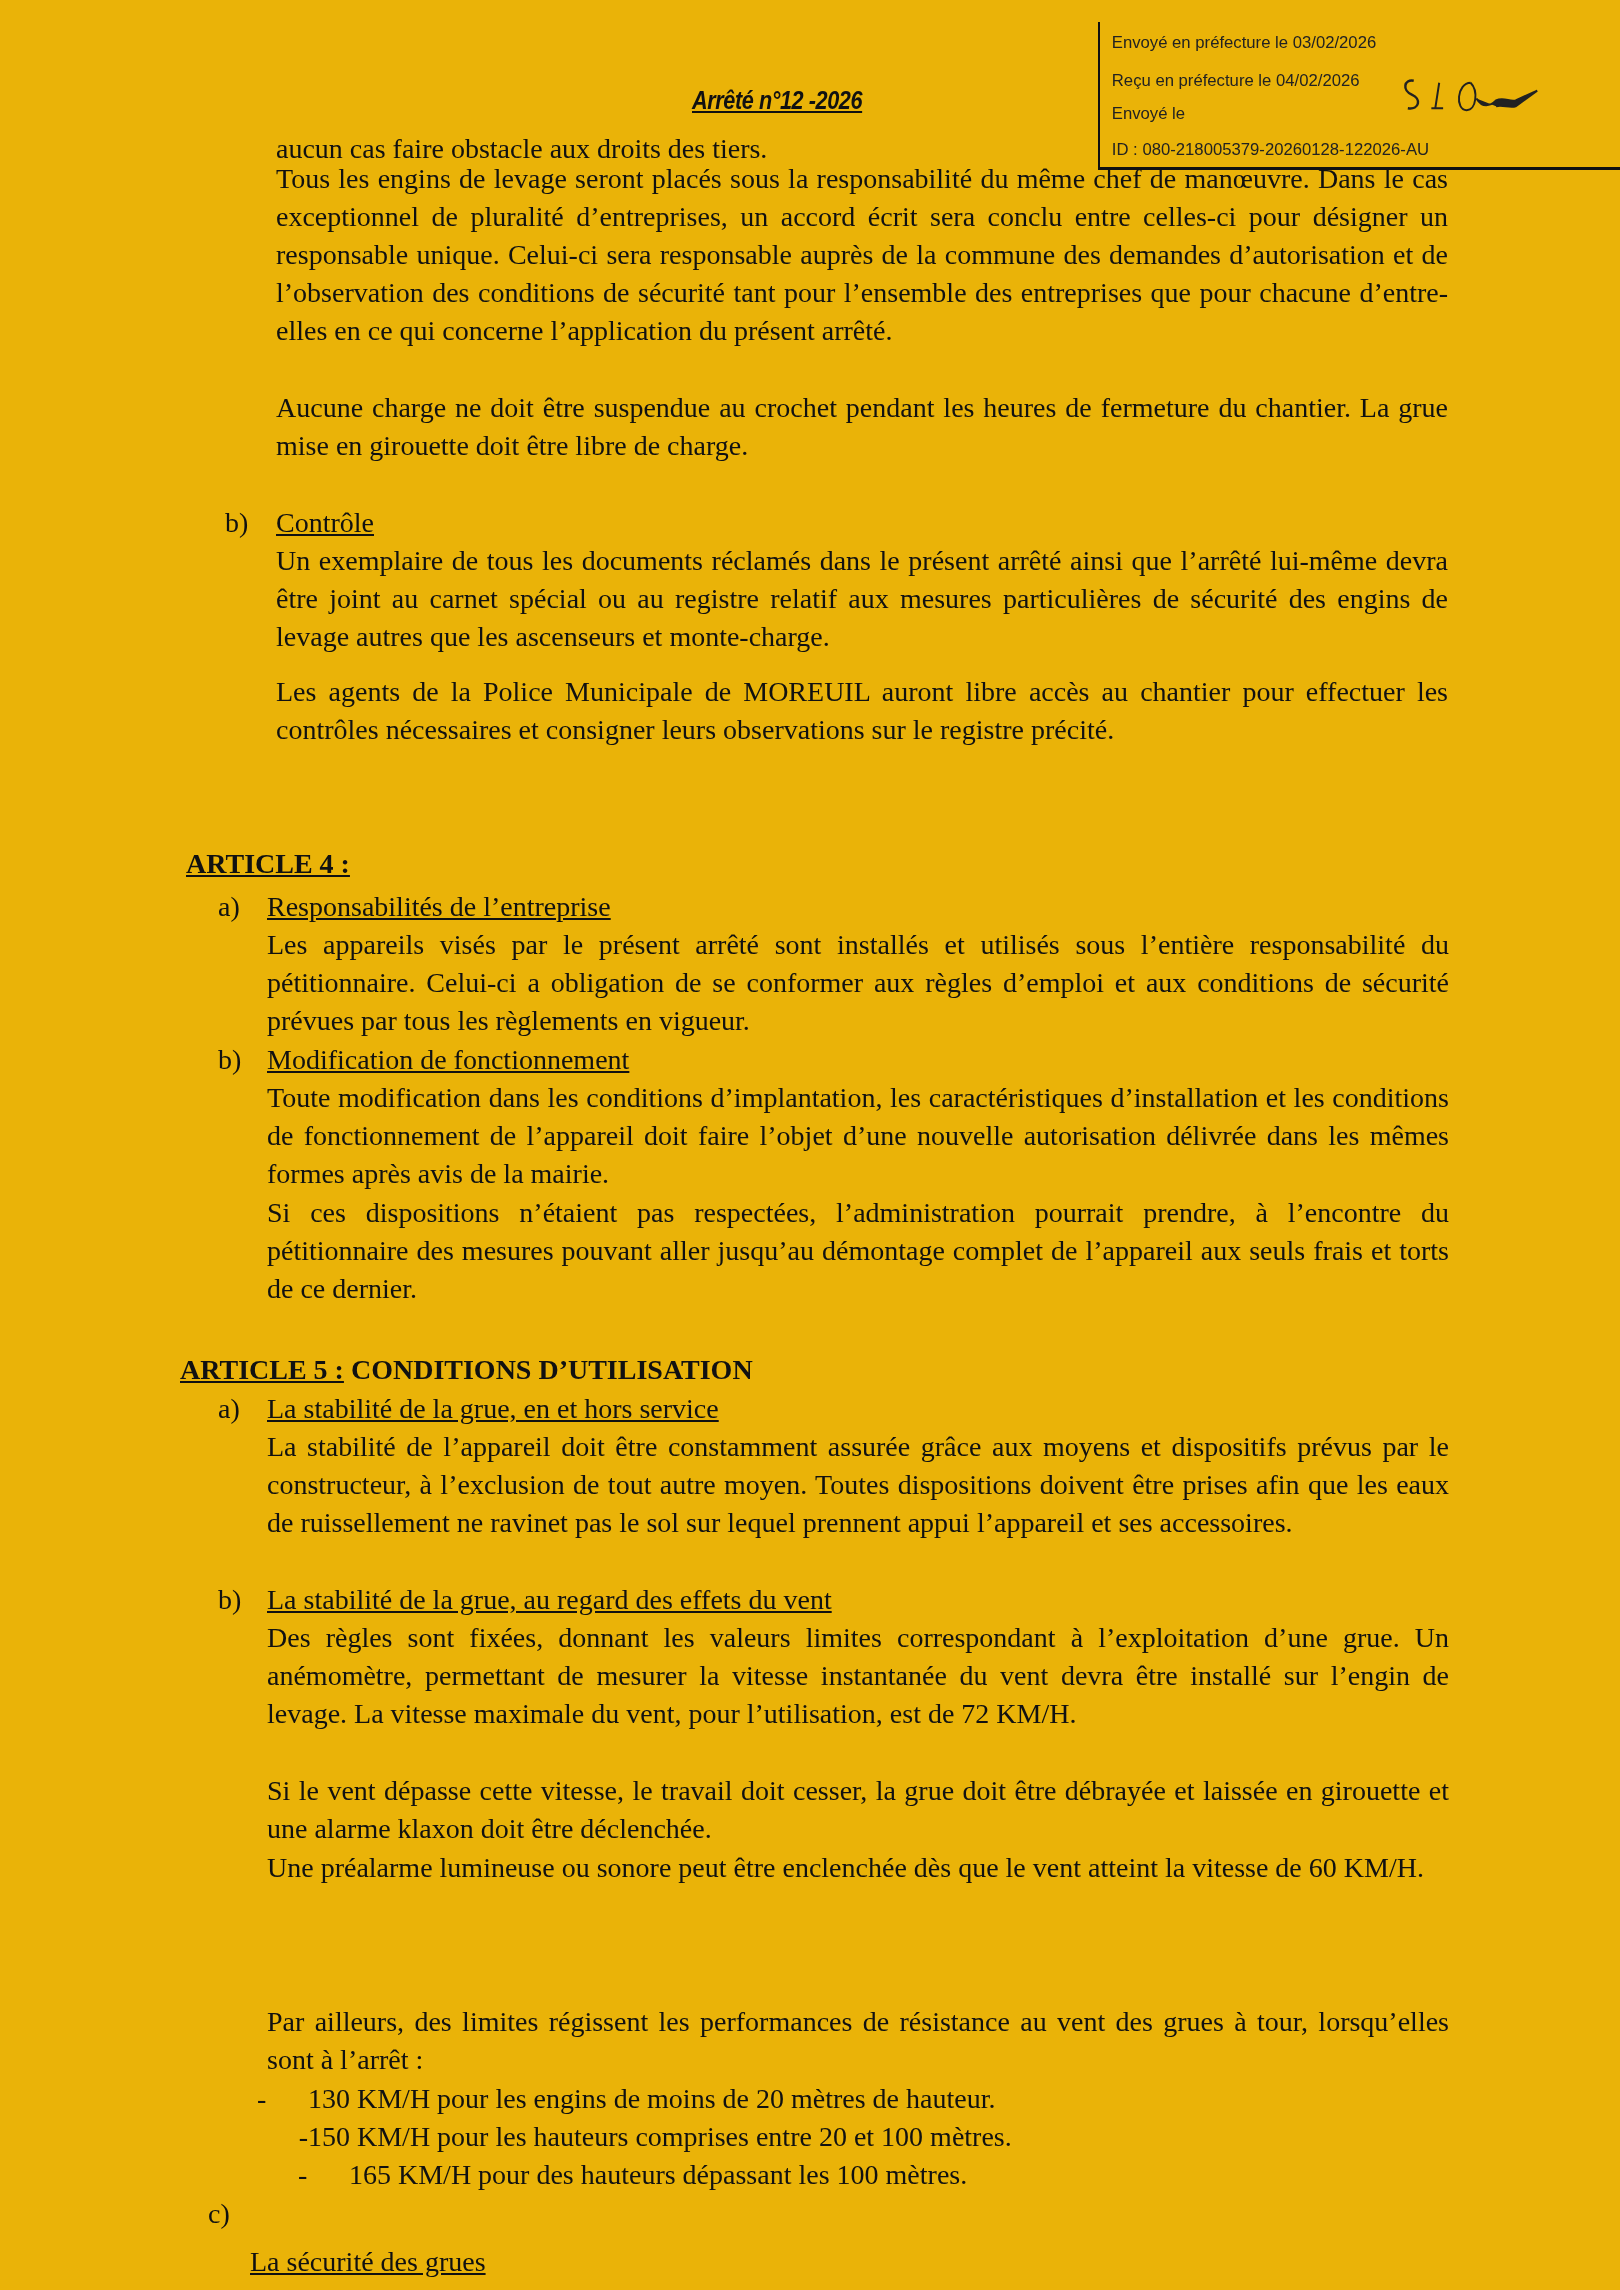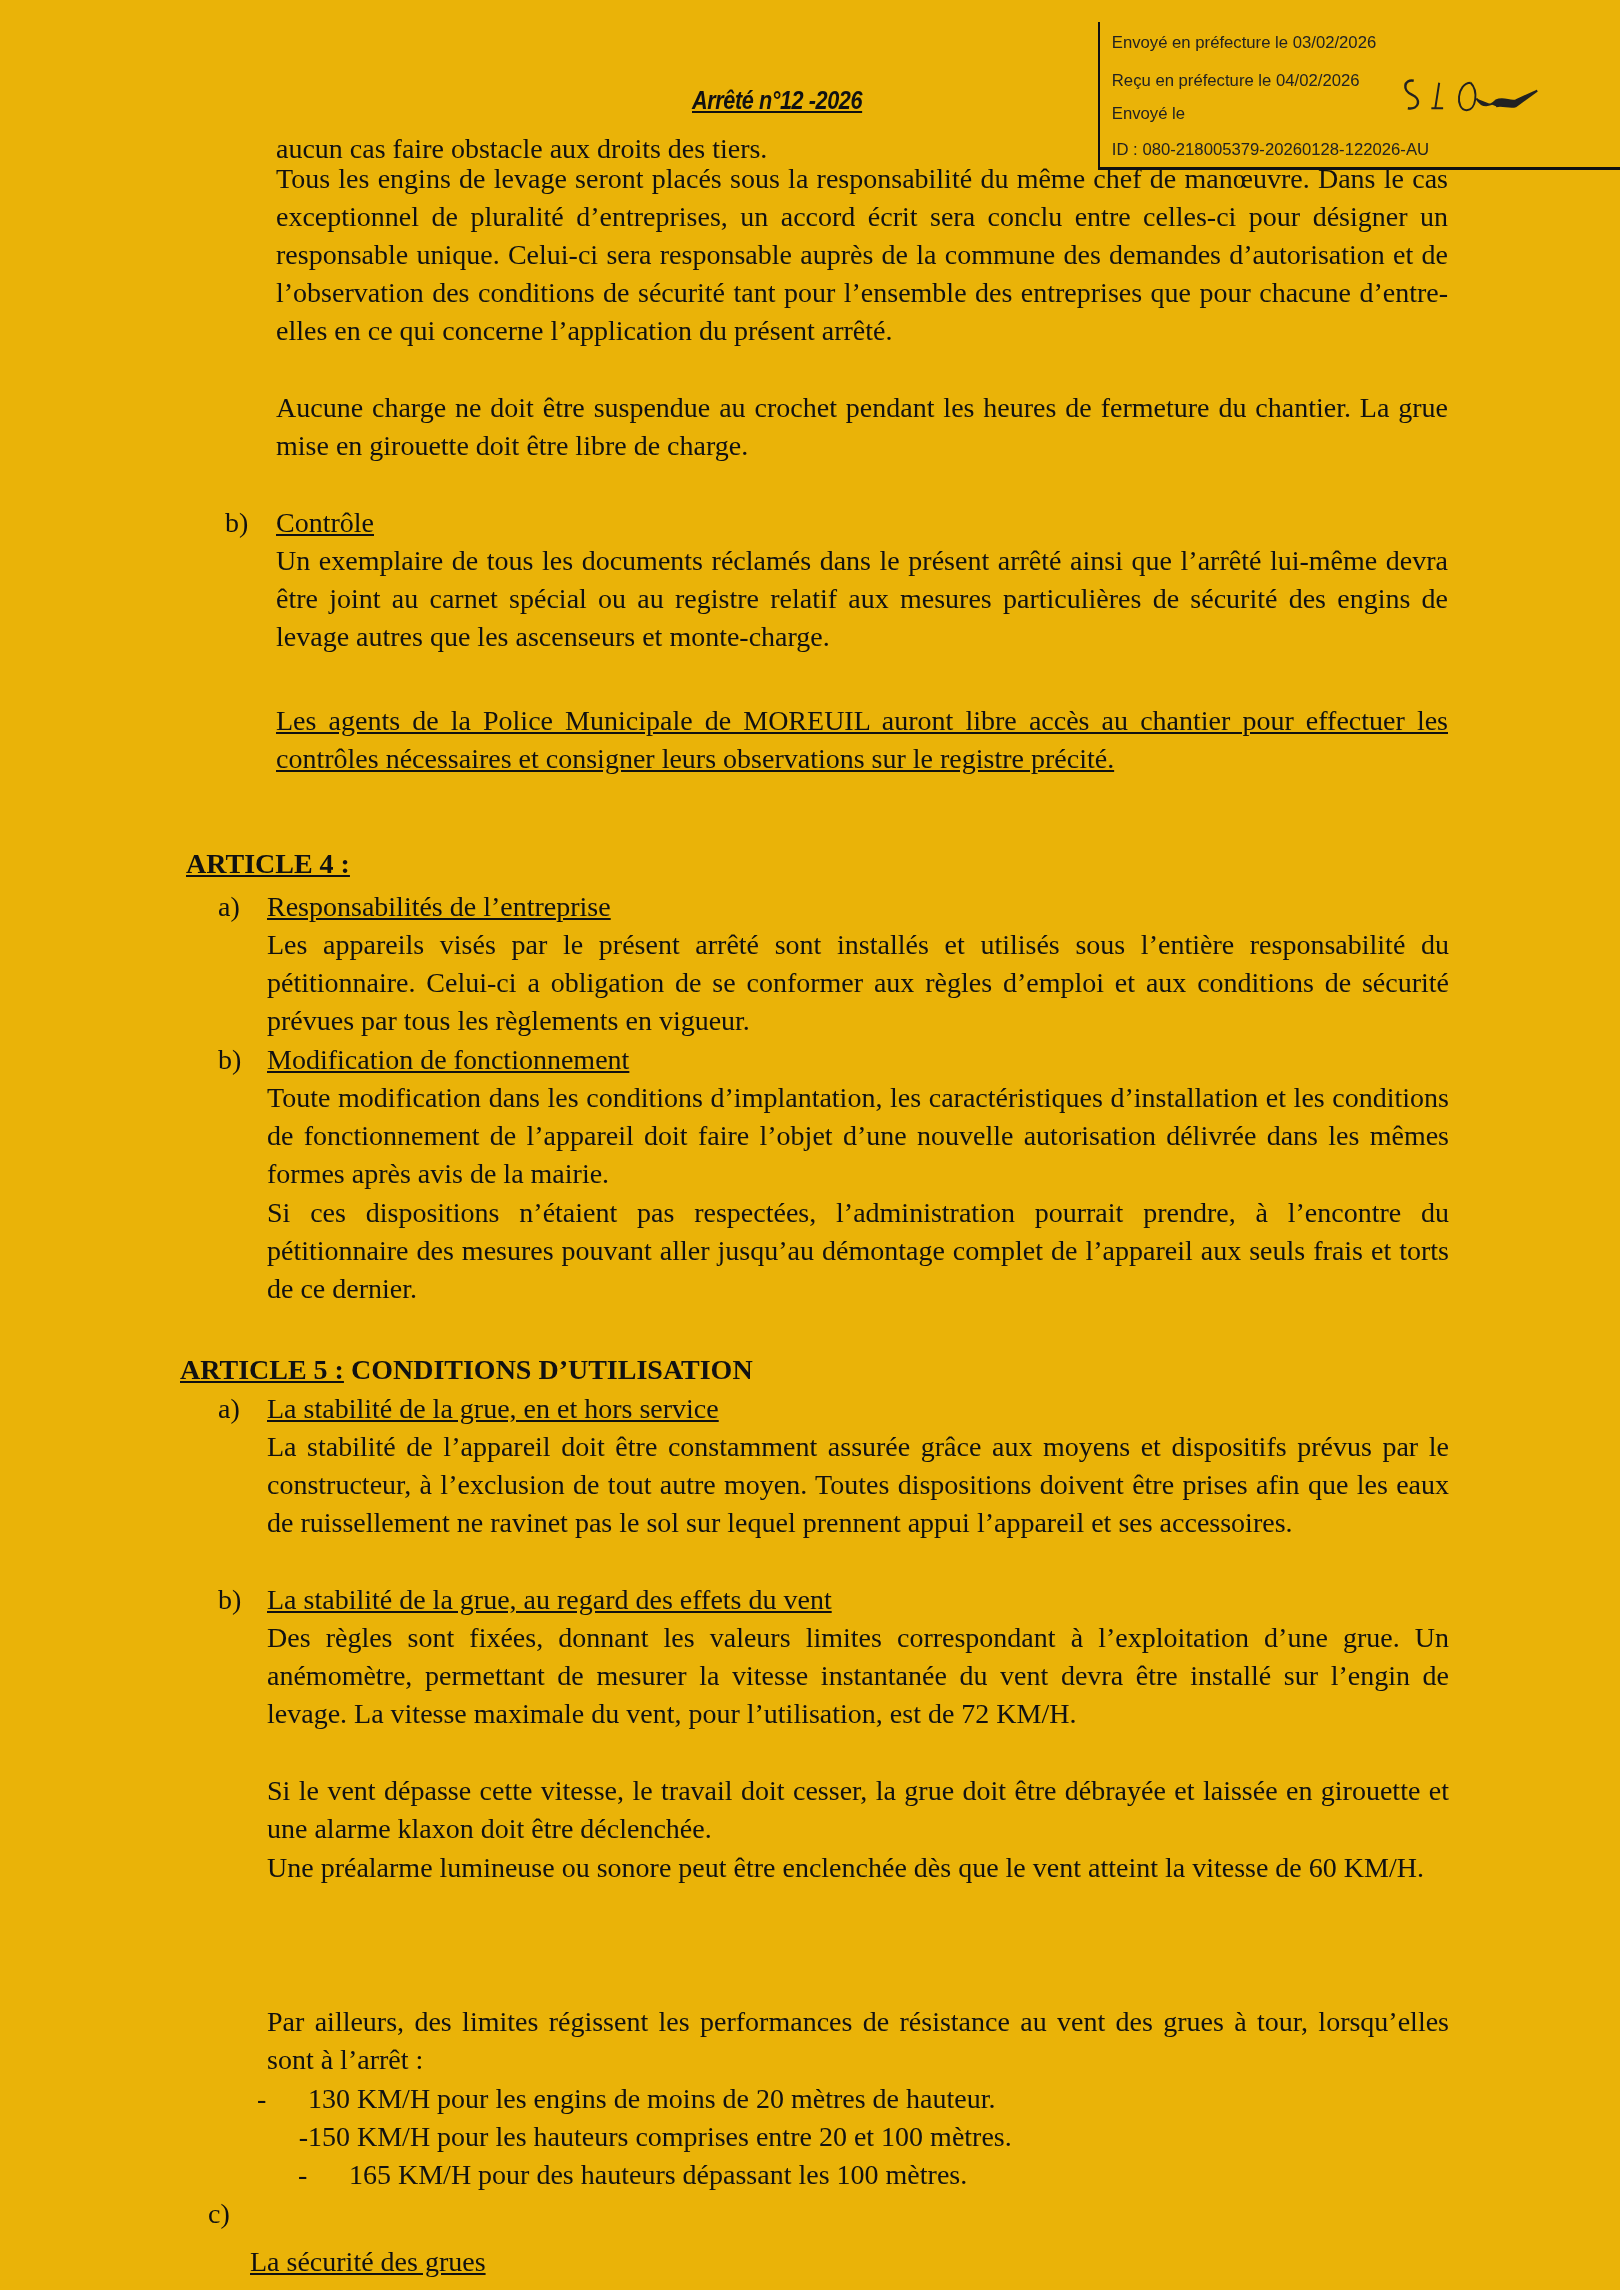--- a/index.html
+++ b/index.html
@@ -53,21 +53,21 @@
 
   <div class="doc-title">Arrêté n°12 -2026</div>
 
   <div class="block text" style="left:276px; top:122px; width:1176px;margin-top:8px;">aucun cas faire obstacle aux droits des tiers.</div>
   <div class="block text just" style="left:276px; top:160px; width:1172px;">Tous les engins de levage seront placés sous la responsabilité du même chef de manœuvre. Dans le cas exceptionnel de pluralité d’entreprises, un accord écrit sera conclu entre celles-ci pour désigner un responsable unique. Celui-ci sera responsable auprès de la commune des demandes d’autorisation et de l’observation des conditions de sécurité tant pour l’ensemble des entreprises que pour chacune d’entre-elles en ce qui concerne l’application du présent arrêté.</div>
   <div class="block text just" style="left:276px; top:389px; width:1172px;">Aucune charge ne doit être suspendue au crochet pendant les heures de fermeture du chantier. La grue mise en girouette doit être libre de charge.</div>
 
   <div class="block text" style="left:225px; top:504px;">b)</div>
   <div class="block text u" style="left:276px; top:504px;">Contrôle</div>
   <div class="block text just" style="left:276px; top:542px; width:1172px;">Un exemplaire de tous les documents réclamés dans le présent arrêté ainsi que l’arrêté lui-même devra être joint au carnet spécial ou au registre relatif aux mesures particulières de sécurité des engins de levage autres que les ascenseurs et monte-charge.</div>
-  <div class="block text just" style="left:276px; top:702px; width:1172px;text-decoration:underline;">Les agents de la Police Municipale de MOREUIL auront libre accès au chantier pour effectuer les contrôles nécessaires et consigner leurs observations sur le registre précité.</div>
+  <div class="block text just" style="left:276px; top:673px; width:1172px;">Les agents de la Police Municipale de MOREUIL auront libre accès au chantier pour effectuer les contrôles nécessaires et consigner leurs observations sur le registre précité.</div>
 
   <div class="block text heading u" style="left:186px; top:845px;">ARTICLE 4 :</div>
   <div class="block text" style="left:218px; top:888px;">a)</div>
   <div class="block text u" style="left:267px; top:888px;">Responsabilités de l’entreprise</div>
   <div class="block text just" style="left:267px; top:926px; width:1182px;">Les appareils visés par le présent arrêté sont installés et utilisés sous l’entière responsabilité du pétitionnaire. Celui-ci a obligation de se conformer aux règles d’emploi et aux conditions de sécurité prévues par tous les règlements en vigueur.</div>
   <div class="block text" style="left:218px; top:1041px;">b)</div>
   <div class="block text u" style="left:267px; top:1041px;">Modification de fonctionnement</div>
   <div class="block text just" style="left:267px; top:1079px; width:1182px;">Toute modification dans les conditions d’implantation, les caractéristiques d’installation et les conditions de fonctionnement de l’appareil doit faire l’objet d’une nouvelle autorisation délivrée dans les mêmes formes après avis de la mairie.</div>
   <div class="block text just" style="left:267px; top:1194px; width:1182px;">Si ces dispositions n’étaient pas respectées, l’administration pourrait prendre, à l’encontre du pétitionnaire des mesures pouvant aller jusqu’au démontage complet de l’appareil aux seuls frais et torts de ce dernier.</div>
 

